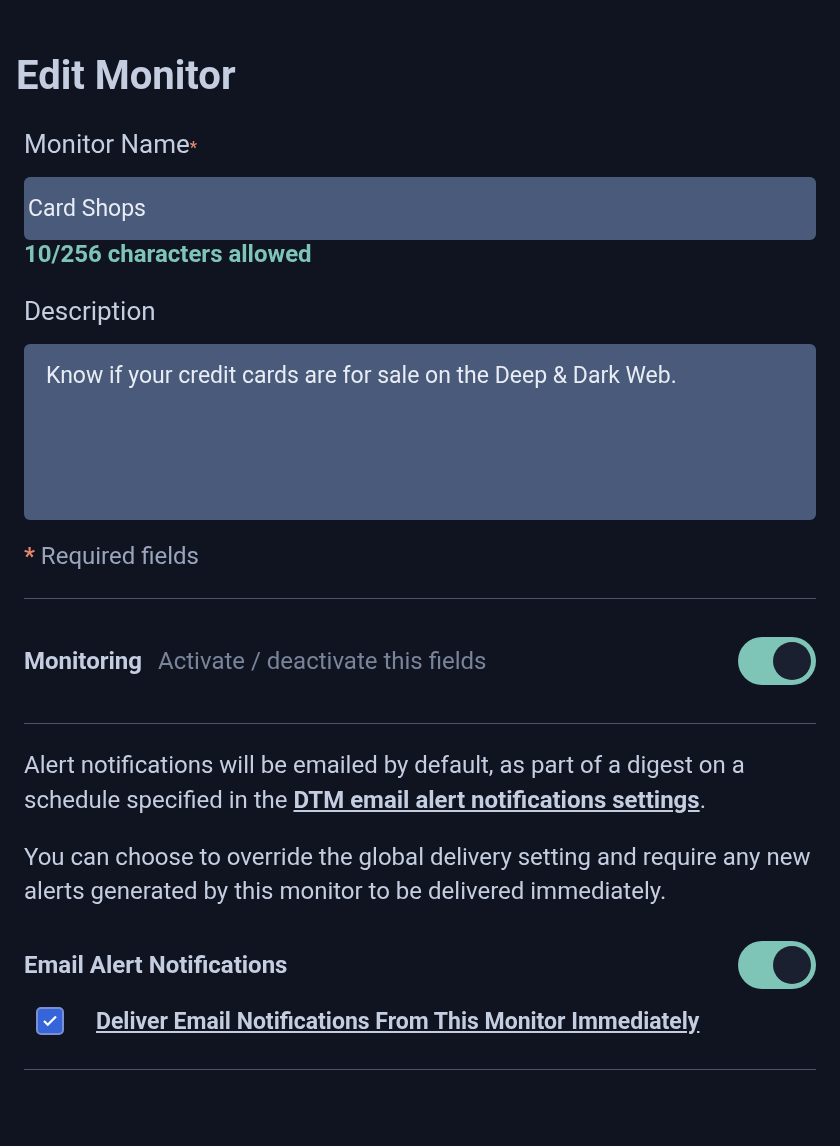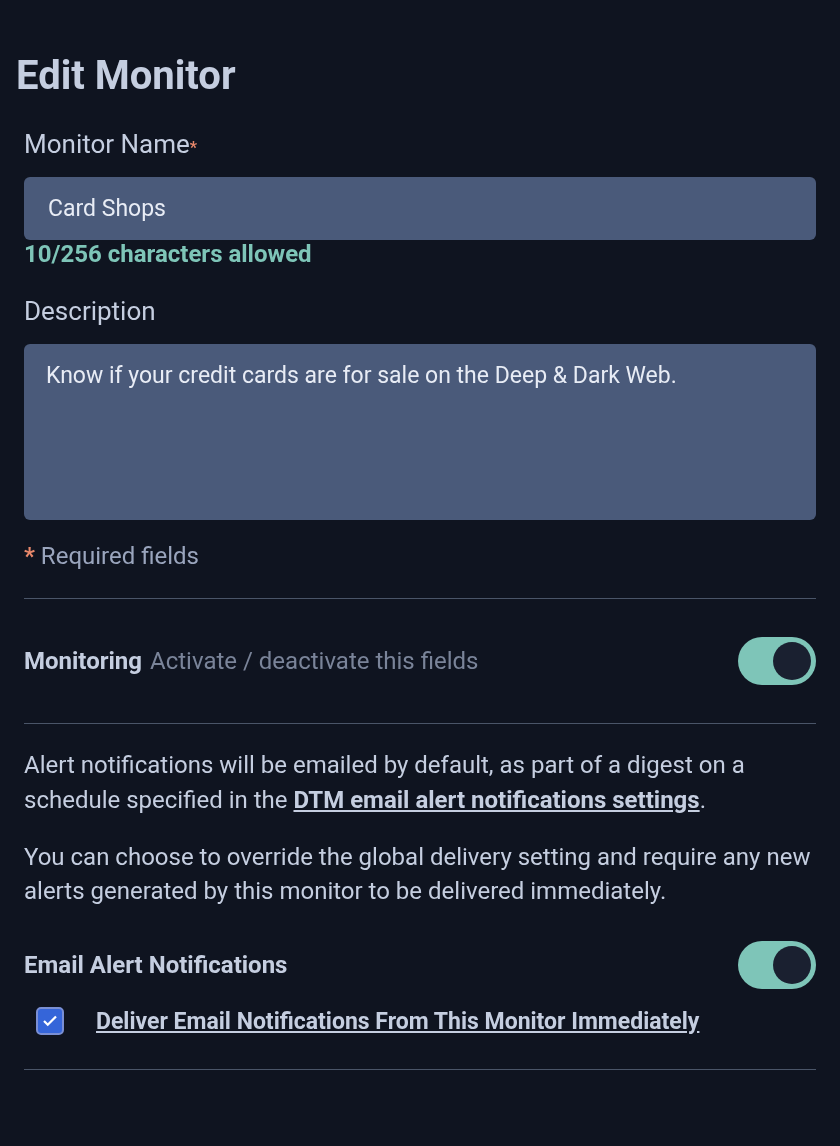--- a/index.html
+++ b/index.html
@@ -37,21 +37,21 @@
     }
     .required-asterisk {
       color: #e8886b;
       font-weight: 700;
     }
     .text-input {
       width: 100%;
       background-color: #4a5a7a;
       border: none;
       border-radius: 6px;
-      padding: 18px 24px;
+      padding: 18px 4px;
       font-size: 23px;
       color: #e8ecf5;
       font-family: inherit;
     }
     .textarea-input {
       width: 100%;
       min-height: 176px;
       background-color: #4a5a7a;
       border: none;
       border-radius: 6px;
@@ -79,21 +79,21 @@
     }
     .toggle-row {
       display: flex;
       align-items: center;
       justify-content: space-between;
       padding: 14px 0;
     }
     .toggle-label-group {
       display: flex;
       align-items: flex-start;
-      gap: 8px;
+      gap: 16px;
     }
     .toggle-label {
       font-size: 24px;
       font-weight: 700;
       color: #c5cee0;
     }
     .toggle-hint {
       font-size: 24px;
       color: #7a8499;
     }

